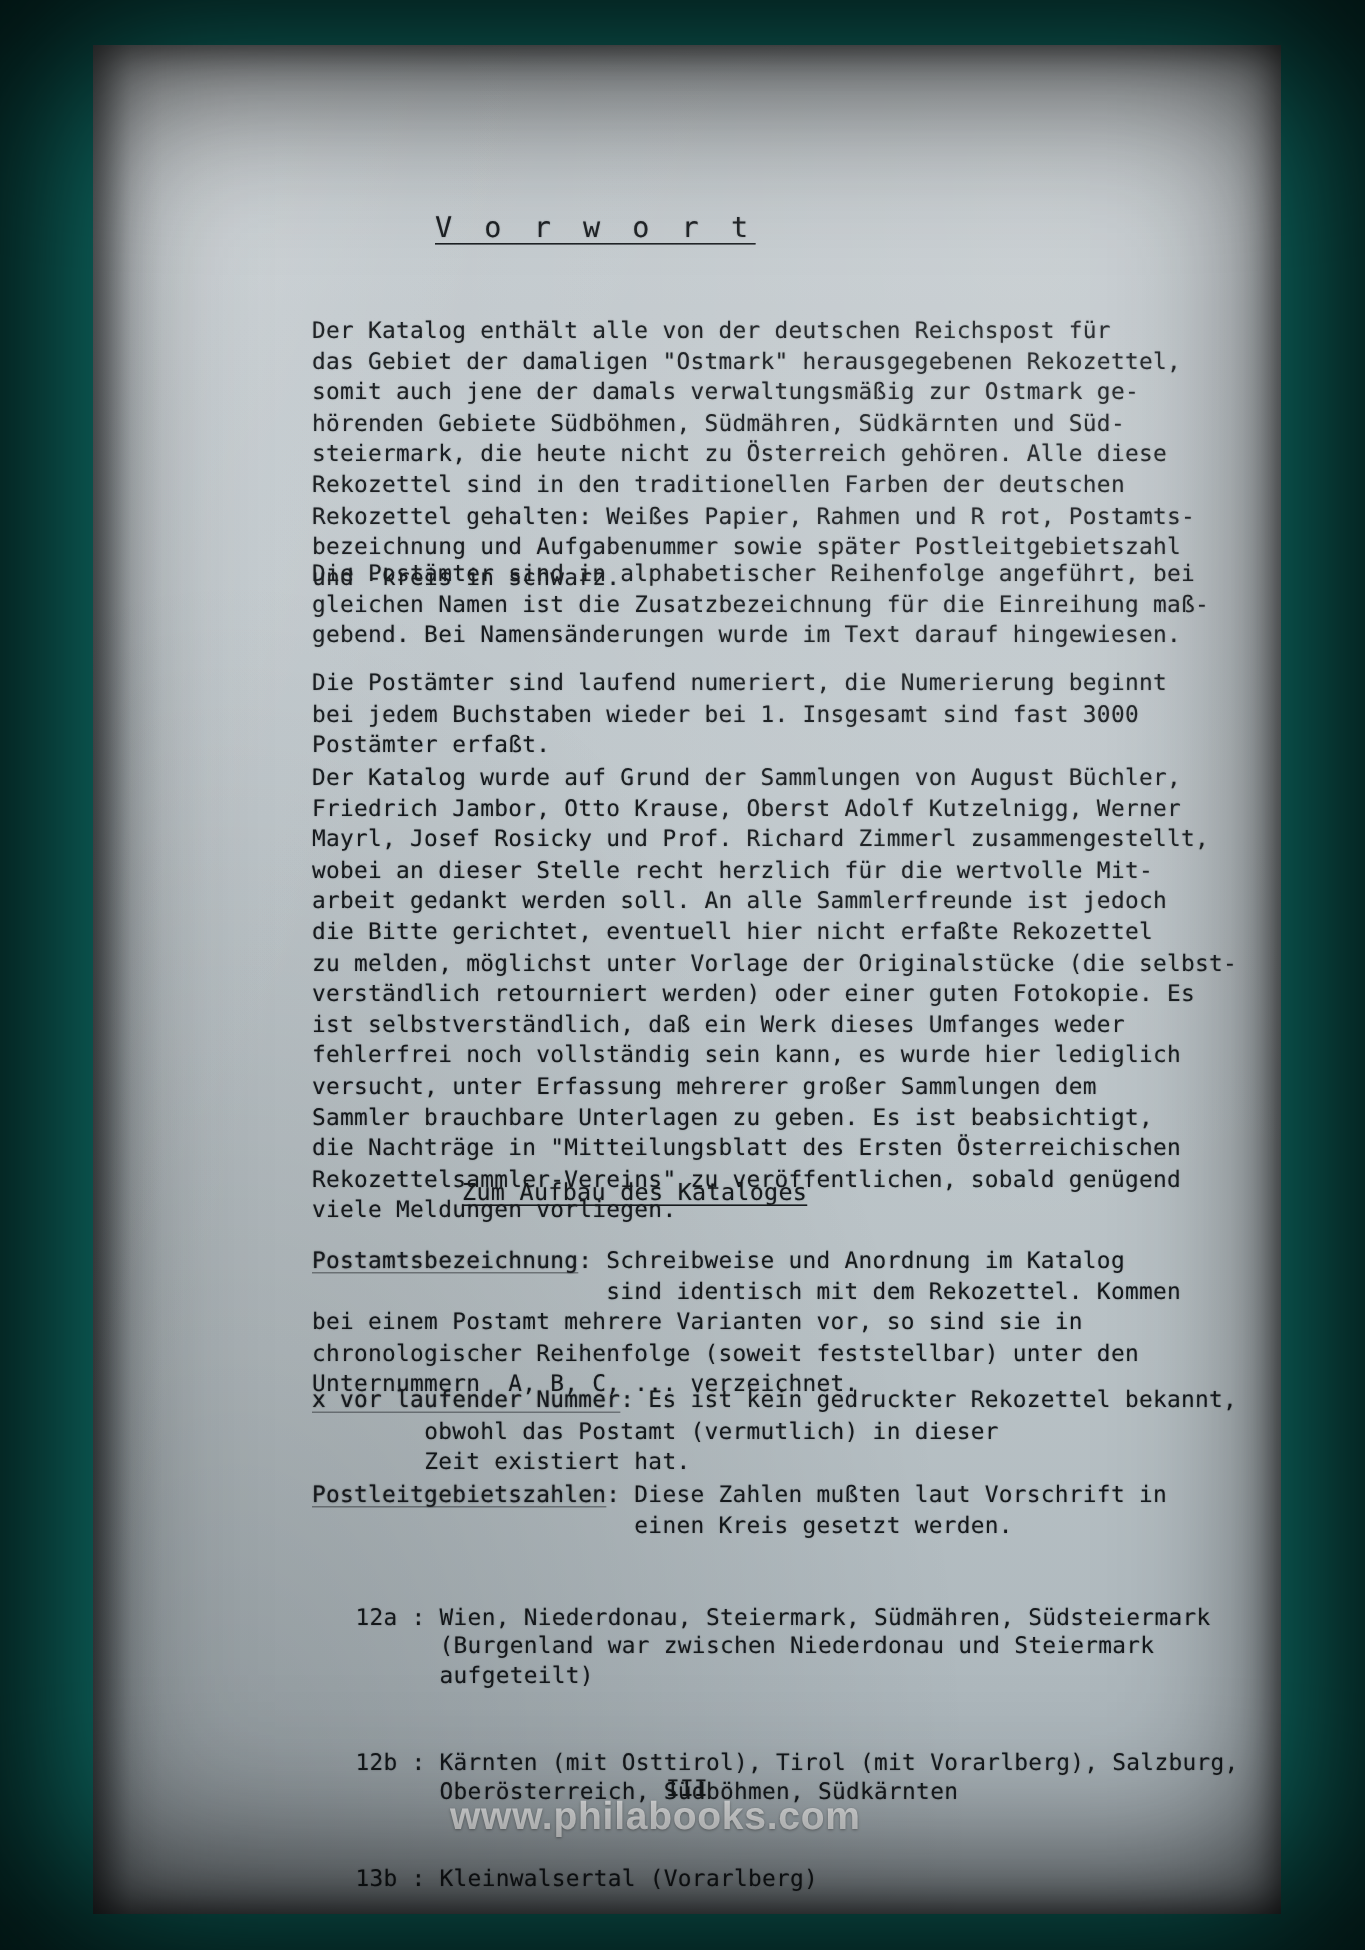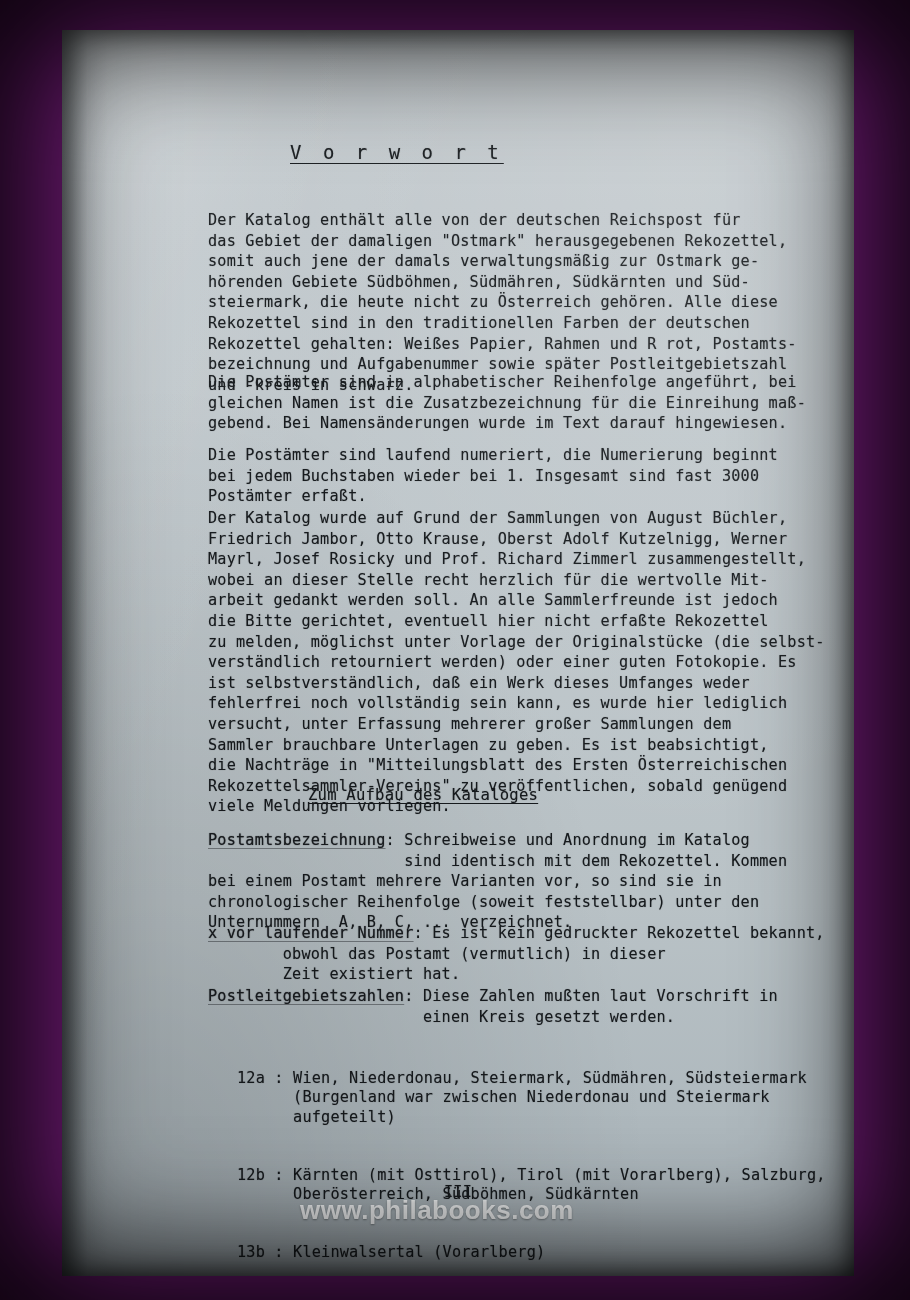--- a/index.html
+++ b/index.html
@@ -10,21 +10,21 @@
   body {
     width: 910px;
     height: 1300px;
     overflow: hidden;
     font-family: "DejaVu Sans Mono", monospace;
   }
   #page {
     position: relative;
     width: 910px;
     height: 1300px;
-    background: #701a75;
+    background: #0f766e;
   }
   
   #sheet {
     position: absolute;
     left: 62px;
     top: 30px;
     width: 792px;
     height: 1246px;
     background:
       linear-gradient(105deg, rgba(255,255,255,0.10) 0%, rgba(255,255,255,0.00) 28%),

